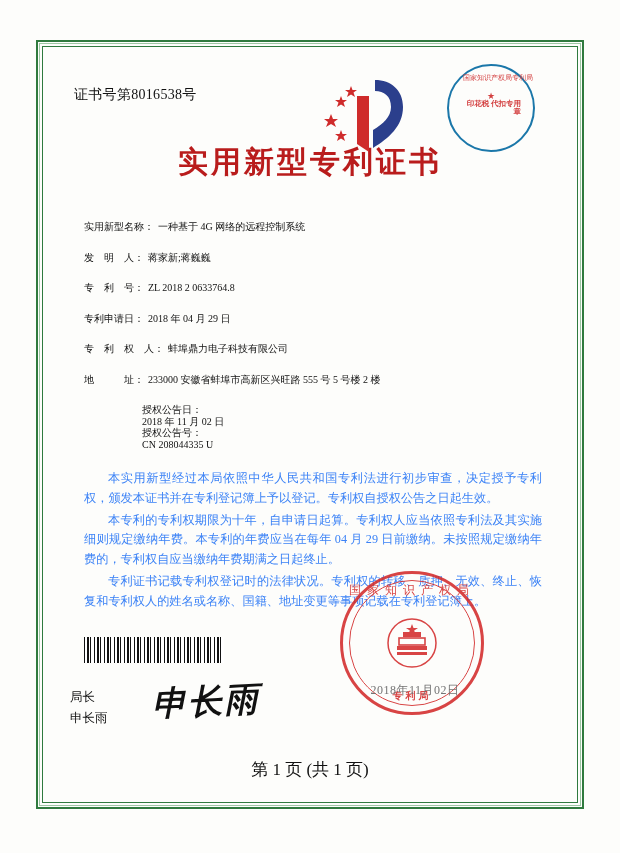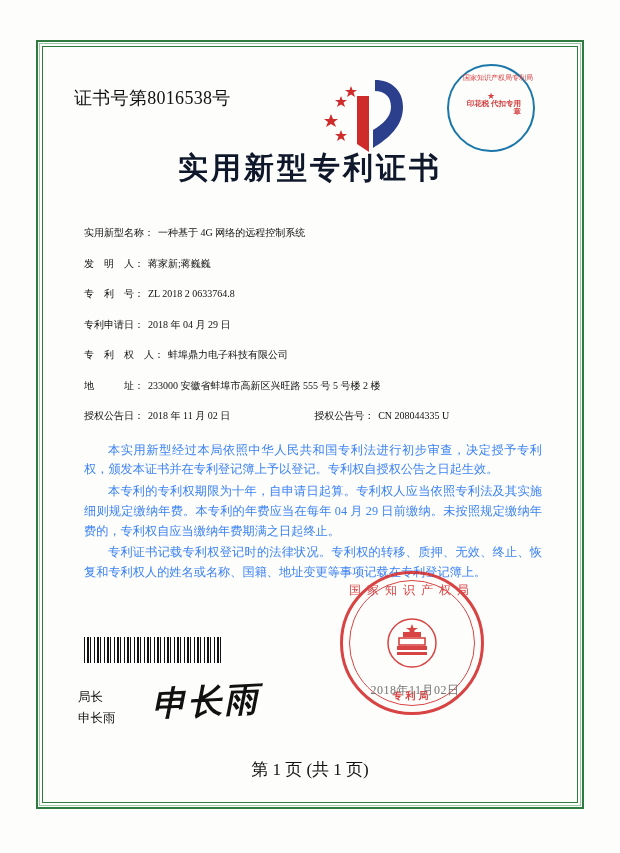--- a/index.html
+++ b/index.html
@@ -42,38 +42,38 @@
   .corner.tr{right:36px;top:40px;border-left:none;border-bottom:none;}
   .corner.bl{left:36px;bottom:44px;border-right:none;border-top:none;}
   .corner.br{right:36px;bottom:44px;border-left:none;border-top:none;}
 
   .content{
     position:absolute;
     left:62px;top:60px;right:62px;bottom:62px;
   }
 
   .cert-no{
-    font-size:18px;color:#111;
+    font-size:14px;color:#111;
     margin-top:26px;margin-left:12px;
     letter-spacing:.3px;
   }
 
   
   .logo{
     position:absolute;
     left:255px;top:14px;
     width:110px;height:90px;
   }
   .title{
     text-align:center;
     font-family:"Liberation Serif", serif;
     font-weight:bold;
     font-size:30px;
     letter-spacing:3px;
-    color:#0f172a;
+    color:#b91c1c;
     margin-top:38px;
   }
 
   .fields{
     margin-top:38px;
     margin-left:22px;
     font-size:10px;
     color:#111;
     line-height:1.15;
   }
@@ -84,23 +84,24 @@
   }
   .field-label{
     white-space:pre;
     flex:0 0 auto;
   }
   .field-value{
     margin-left:4px;
   }
   .field-row.split{
     justify-content:flex-start;
+    flex-direction:column;
   }
   .field-right{
-    margin-left:84px;
+    margin-left:58px;
     white-space:pre;
     text-align:center;
   }
 
   .paras{
     margin-top:4px;
     margin-left:22px;
     margin-right:16px;
     font-size:12.2px;
     color:#3b82f6;
@@ -116,21 +117,21 @@
     width:140px;height:26px;
     background:
       repeating-linear-gradient(90deg,
         #111 0px,#111 1px,#fff 1px,#fff 3px,
         #111 3px,#111 5px,#fff 5px,#fff 6px,
         #111 6px,#111 7px,#fff 7px,#fff 10px);
   }
 
   .signature-block{
     position:absolute;
-    left:16px;bottom:62px;
+    left:8px;bottom:62px;
     font-size:12.5px;color:#111;
     line-height:1.7;
   }
   .sig-hand{
     position:absolute;
     left:90px;bottom:66px;
     font-family:"Liberation Serif", serif;
     font-size:34px;
     font-style:italic;
     font-weight:bold;

